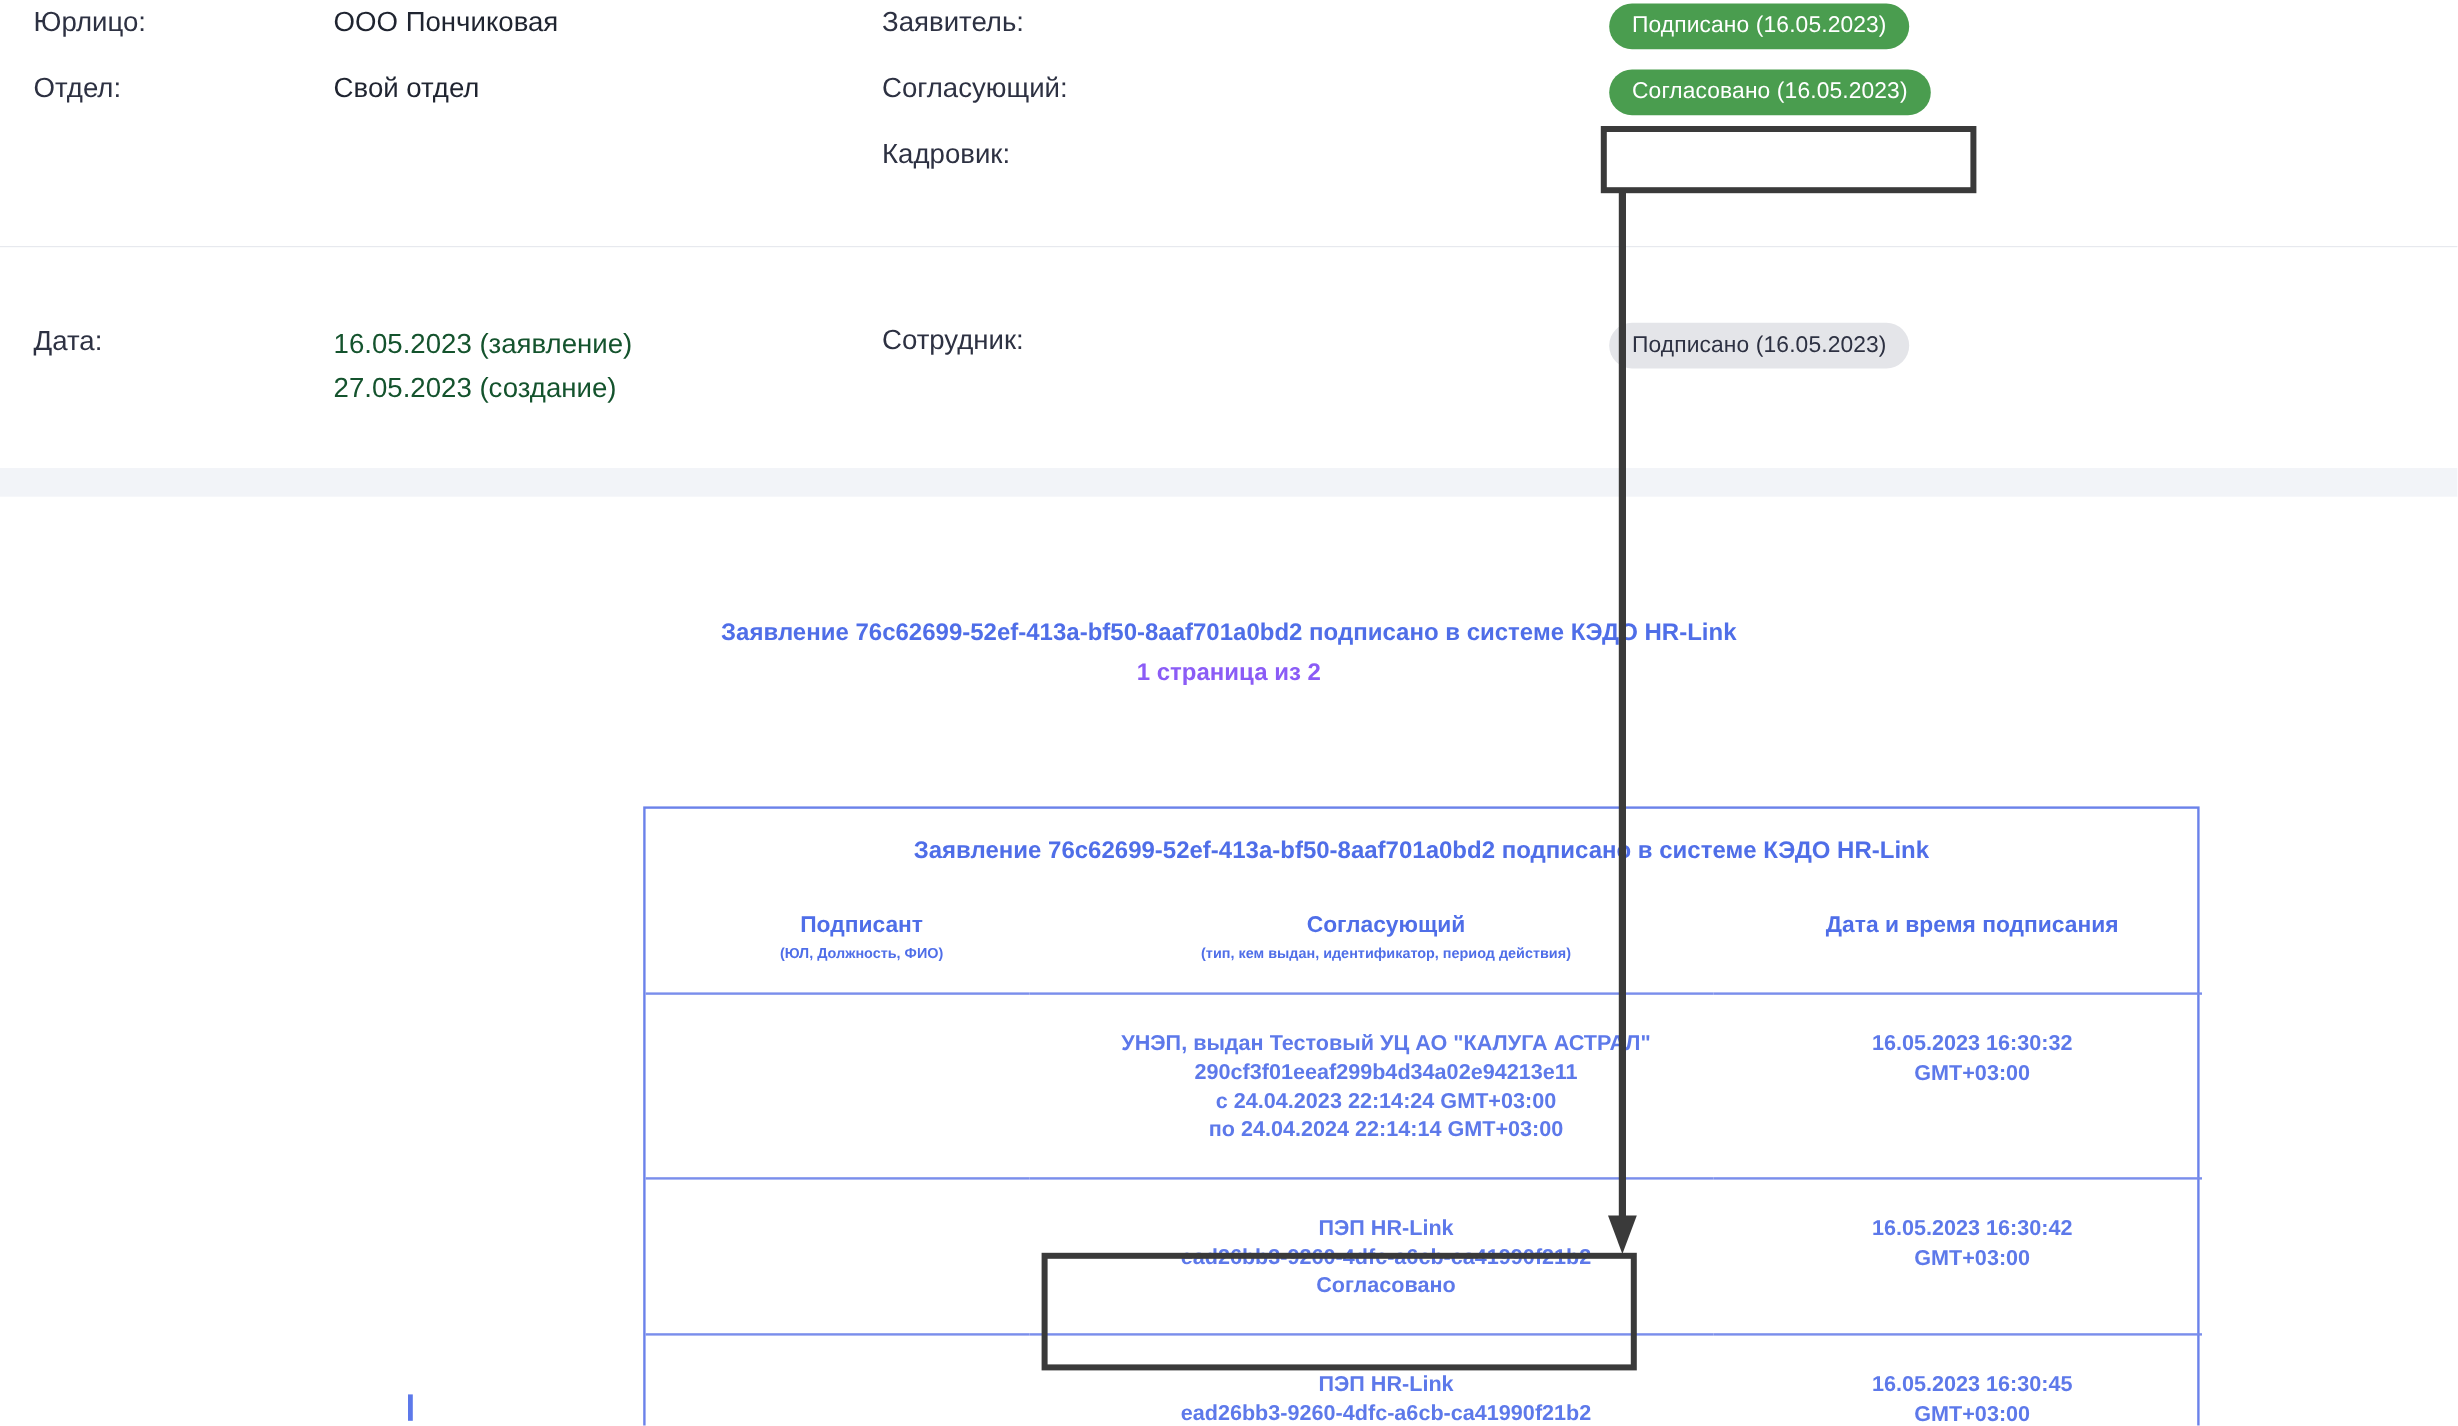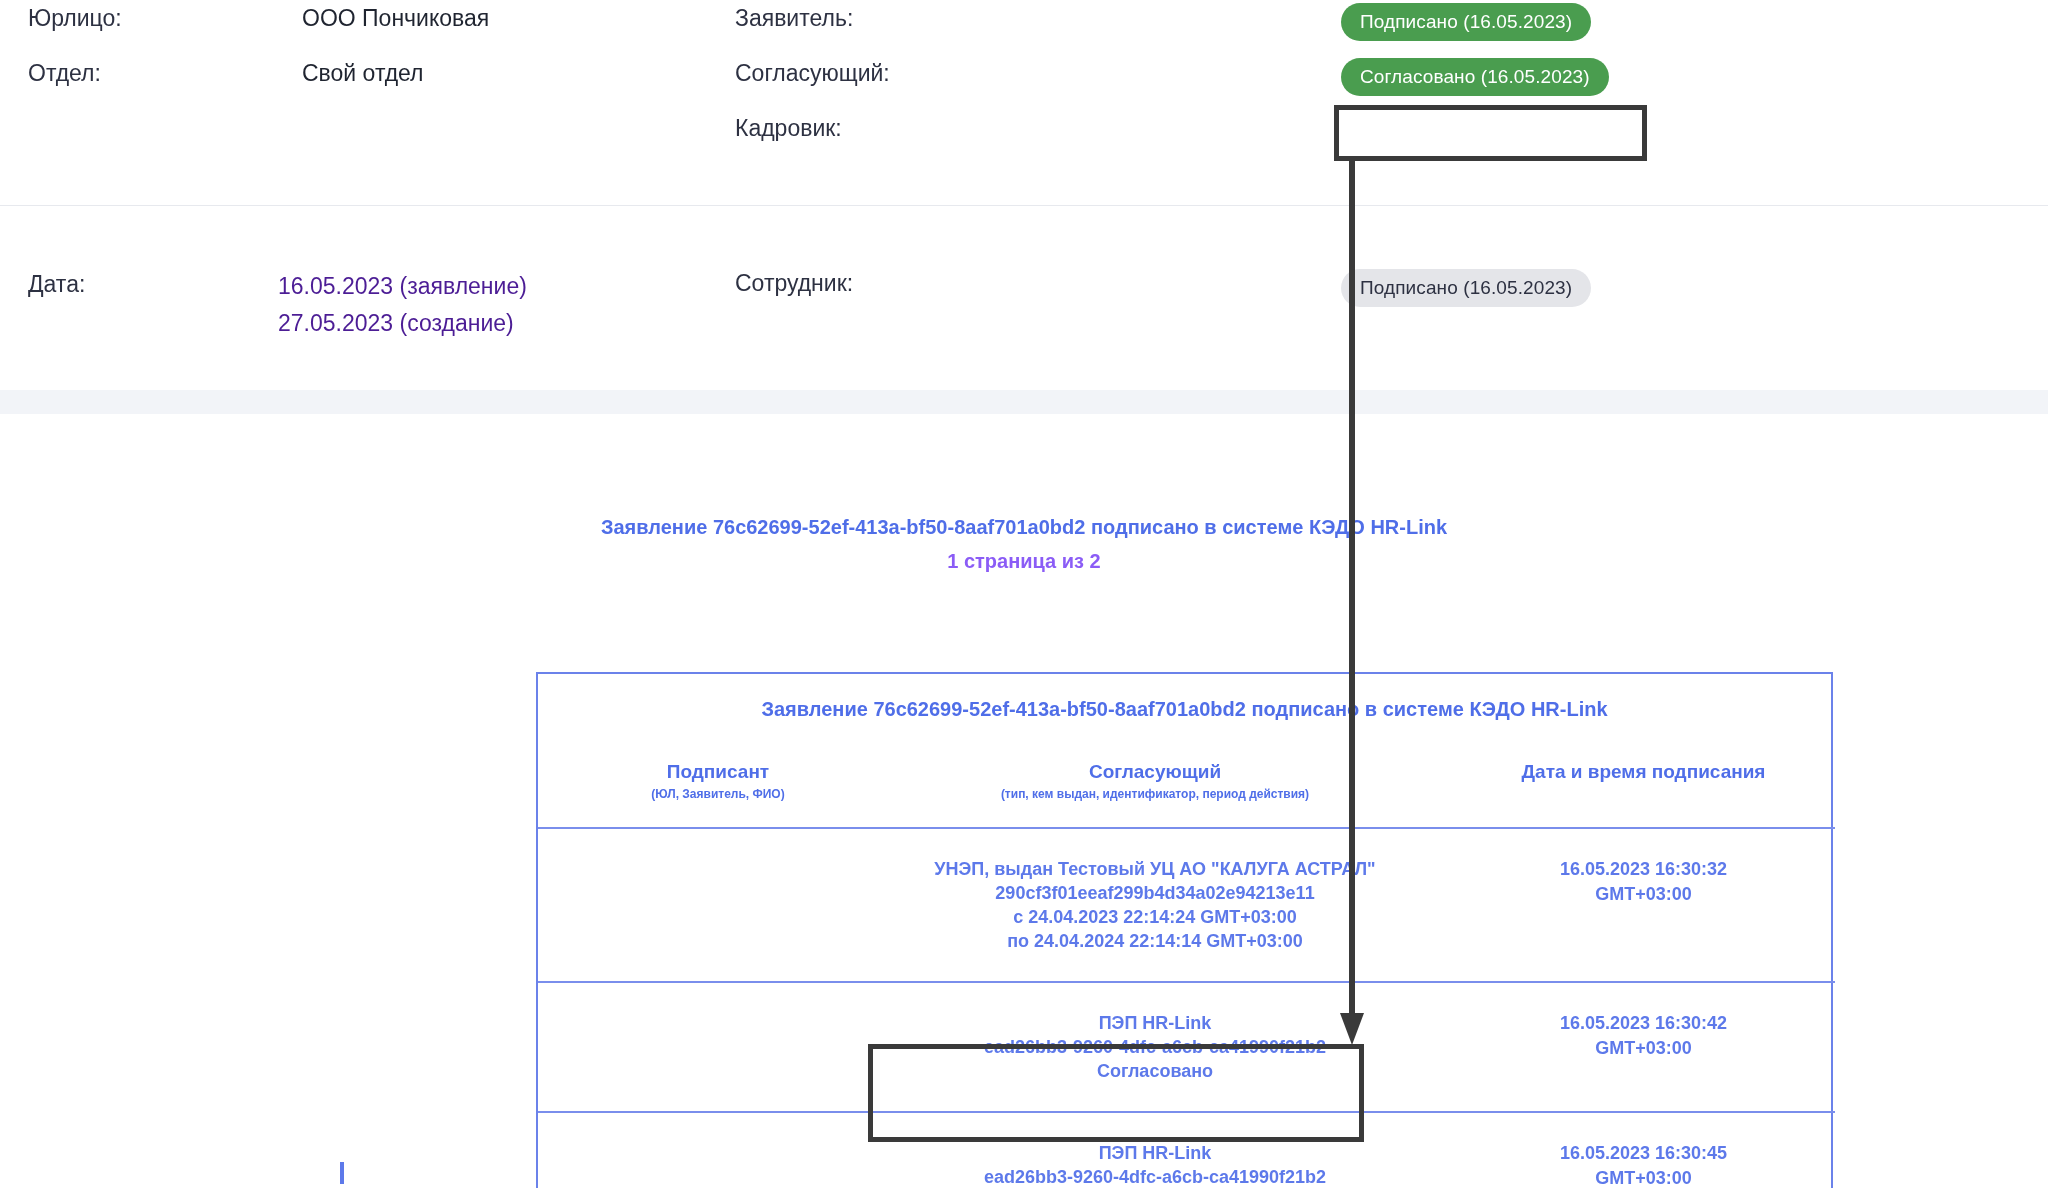--- a/index.html
+++ b/index.html
@@ -27,21 +27,20 @@
     top: 0;
     width: 2048px;
     height: 205px;
   }
 
   .info-row {
     position: absolute;
     display: flex;
     align-items: flex-end;
     height: 30px;
-    gap: 24px;
   }
 
   .info-label {
     color: #2d3142;
     font-size: 23px;
     line-height: 30px;
     white-space: nowrap;
   }
 
   .info-value {
@@ -116,21 +115,21 @@
     top: 268px;
     display: flex;
     align-items: flex-start;
   }
   #row-date .info-label { line-height: 33px; }
   .date-values {
     display: flex;
     flex-direction: column;
   }
   .date-values span {
-    color: #4c1d95;
+    color: #14532d;
     font-size: 23px;
     line-height: 37px;
     white-space: nowrap;
   }
   #row-employee {
     position: absolute;
     left: 735px;
     top: 268px;
   }
 
@@ -370,21 +369,21 @@
 
     <div class="sig-table">
 
       <div class="sig-title">Заявление 76c62699-52ef-413a-bf50-8aaf701a0bd2 подписано в системе КЭДО HR-Link</div>
 
       <table class="sig-grid">
         <thead>
           <tr>
             <th class="col-signer">
               <span class="hdr-main">Подписант</span>
-              <span class="hdr-sub">(ЮЛ, Заявитель, ФИО)</span>
+              <span class="hdr-sub">(ЮЛ, Должность, ФИО)</span>
             </th>
             <th class="col-cert">
               <span class="hdr-main">Согласующий</span>
               <span class="hdr-sub">(тип, кем выдан, идентификатор, период действия)</span>
             </th>
             <th class="col-date">
               <span class="hdr-main centered-date">Дата и время подписания</span>
             </th>
           </tr>
         </thead>

